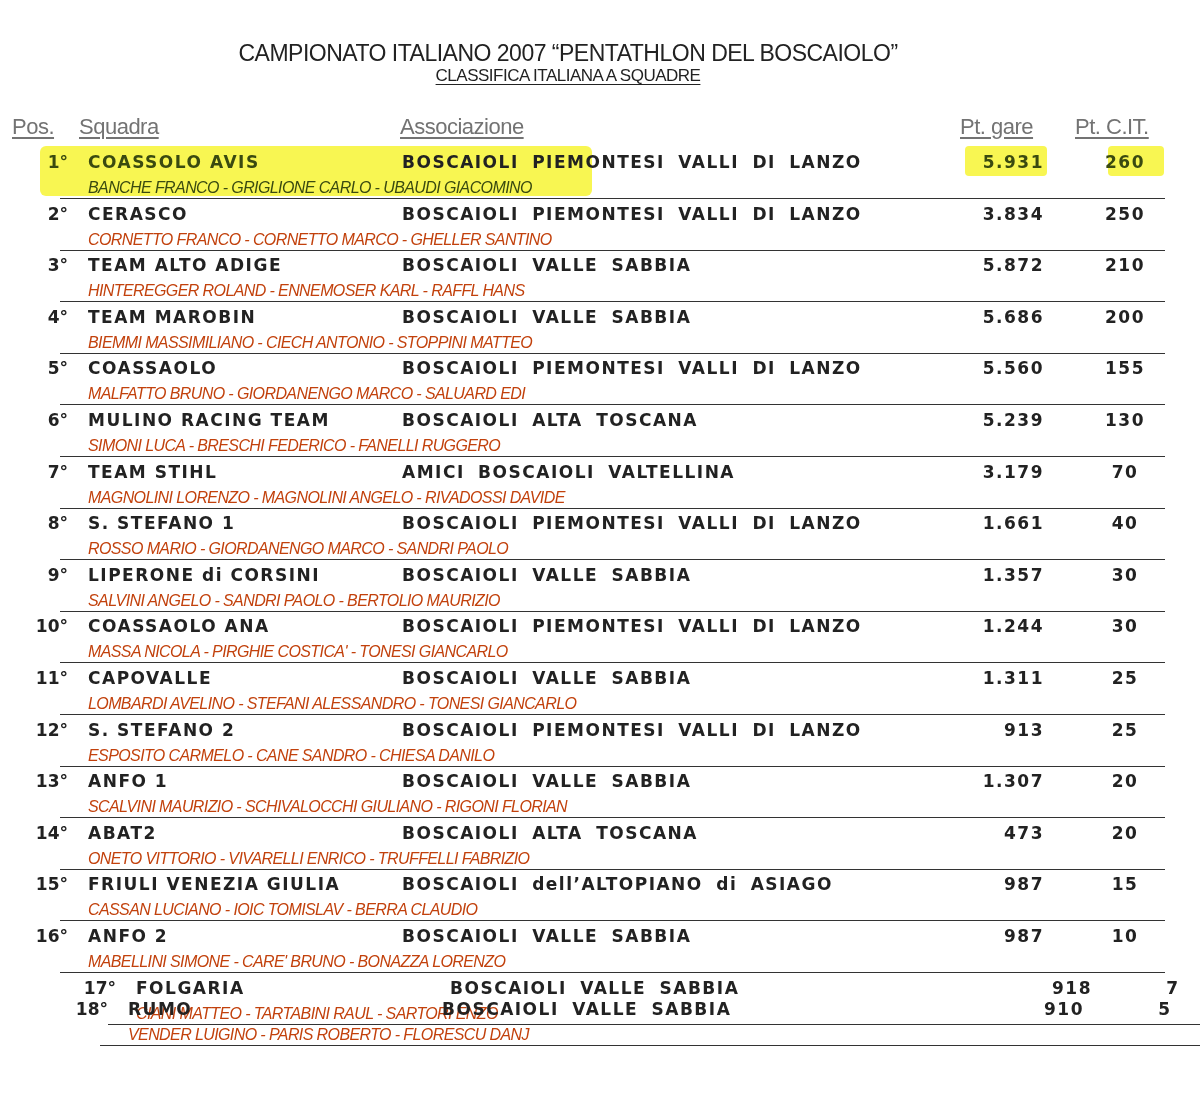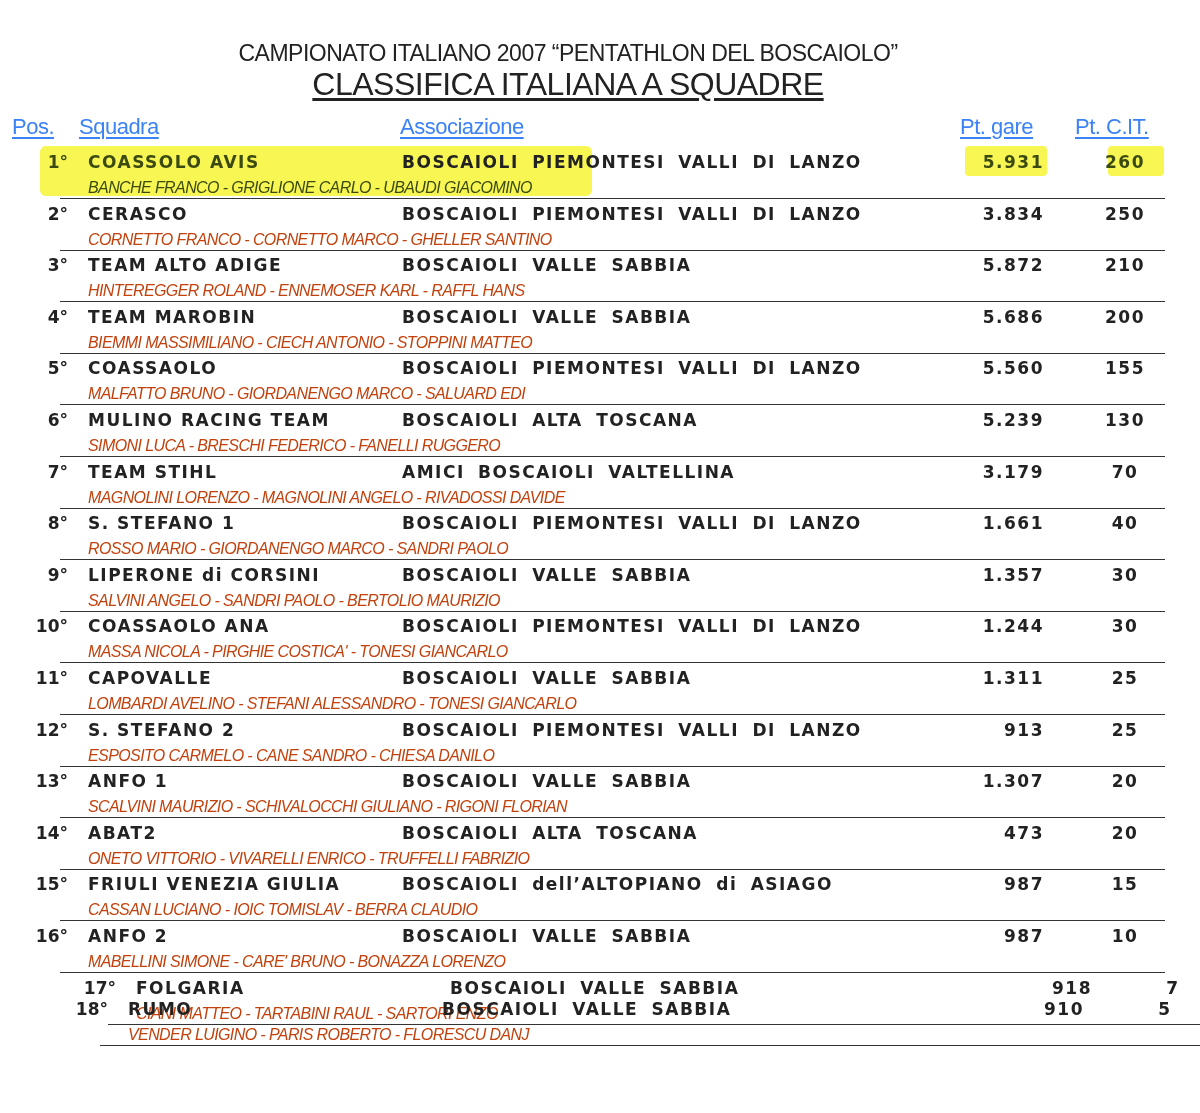--- a/index.html
+++ b/index.html
@@ -3,25 +3,25 @@
   <meta charset="utf-8">
   <style>
     html, body { margin: 0; padding: 0; background: #ffffff; }
     body { width: 1200px; height: 1113px; position: relative; overflow: hidden; color: #1a1a1a; }
     .title {
       position: absolute; left: 0; width: 1136px; text-align: center;
       font-family: "Liberation Sans", sans-serif; font-size: 23px; letter-spacing: -0.5px;
       color: #222;
     }
     .title1 { top: 40px; }
-    .title2 { top: 66px; font-size: 32px; text-decoration: underline; text-underline-offset: 3px; }
+    .title2 { top: 66px; font-size: 17px; text-decoration: underline; text-underline-offset: 3px; }
     .hdr {
       position: absolute; top: 114px;
       font-family: "Liberation Sans", sans-serif; font-size: 22px; letter-spacing: -0.5px;
-      text-decoration: underline; text-underline-offset: 3px; color: #3b82f6;
+      text-decoration: underline; text-underline-offset: 3px; color: #737373;
     }
     .row { position: absolute; left: 0; width: 1200px; height: 52px; }
     .pos, .team, .assoc, .pts, .cit {
       position: absolute; top: 0; font-family: "DejaVu Sans", sans-serif; font-weight: bold;
       font-size: 17px; letter-spacing: 1.5px; color: #222; white-space: nowrap;
     }
     .pos { left: 10px; width: 58px; text-align: right; letter-spacing: 0; }
     .team { left: 88px; }
     .assoc { left: 402px; word-spacing: 6px; }
     .pts { left: 940px; width: 104px; text-align: right; }

